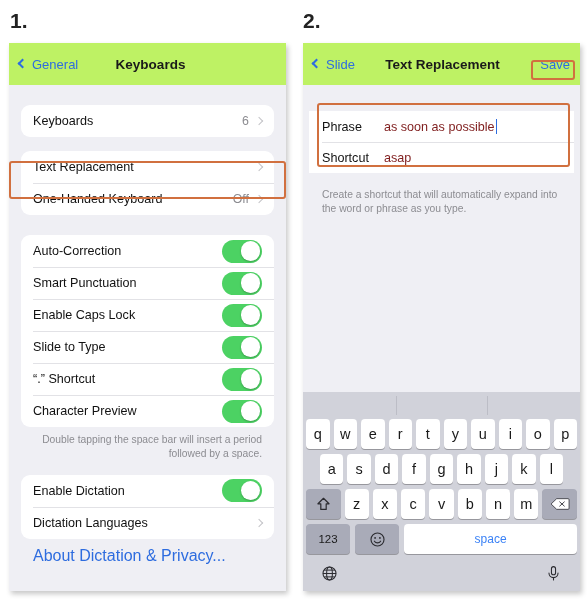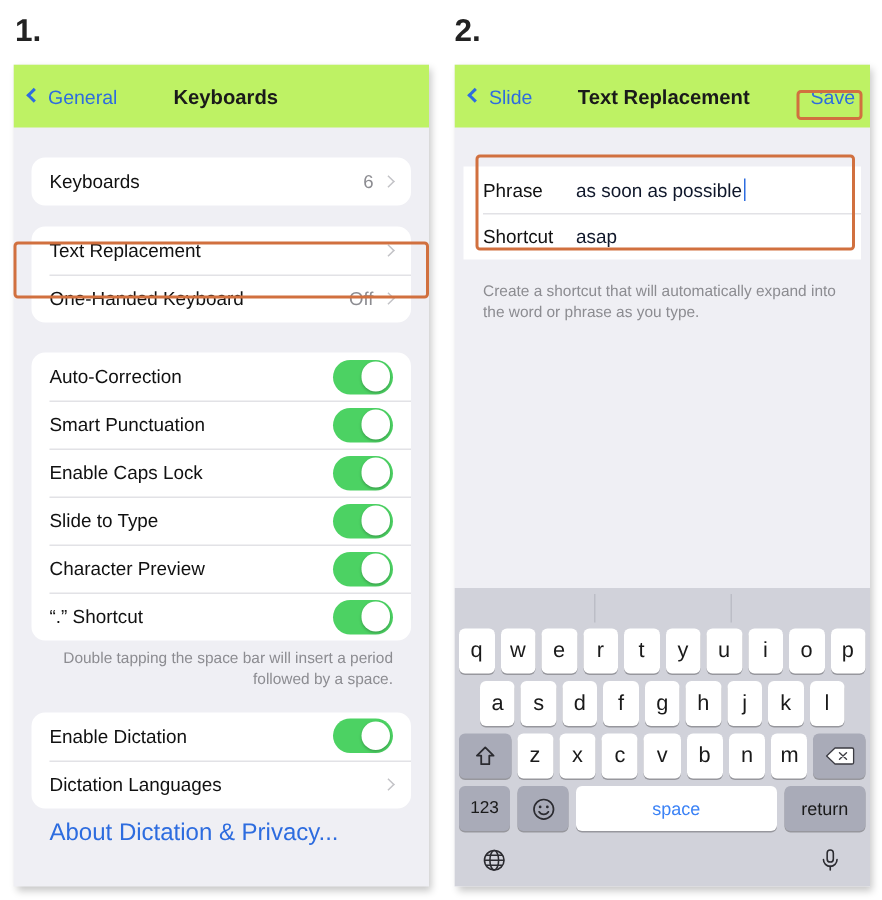--- a/index.html
+++ b/index.html
@@ -186,21 +186,21 @@
     left: 13px; right: 0; top: 0;
     height: 1px;
     background: #e2e2e6;
   }
   .rep-key {
     width: 62px;
     color: #111111;
     flex: none;
   }
   .rep-val {
-    color: #0f172a;
+    color: #7f1d1d;
     display: flex;
     align-items: center;
   }
   .caret {
     display: inline-block;
     width: 1.6px;
     height: 15px;
     background: #2d6cdf;
     margin-left: 1px;
   }
@@ -340,27 +340,27 @@
               <span class="knob"></span>
             </span>
         </div>
         <div class="row">
           <span class="row-label">Slide to Type</span>
           <span class="toggle">
               <span class="knob"></span>
             </span>
         </div>
         <div class="row">
+          <span class="row-label">“.” Shortcut</span>
+          <span class="toggle">
+              <span class="knob"></span>
+            </span>
+        </div>
+        <div class="row">
           <span class="row-label">Character Preview</span>
-          <span class="toggle">
-              <span class="knob"></span>
-            </span>
-        </div>
-        <div class="row">
-          <span class="row-label">“.” Shortcut</span>
           <span class="toggle">
               <span class="knob"></span>
             </span>
         </div>
       </div>
 
       <div class="footnote">Double tapping the space bar will insert a period followed by a space.</div>
 
       <div class="spacer-md"></div>
 
@@ -471,21 +471,20 @@
         <div class="key dark num">123</div>
         <div class="key dark emoji">
           <svg class="ic" viewBox="0 0 24 24">
             <circle cx="12" cy="12" r="9.2" fill="none" stroke="#2b2b30" stroke-width="1.6"></circle>
             <circle cx="8.6" cy="9.8" r="1.3" fill="#2b2b30"></circle>
             <circle cx="15.4" cy="9.8" r="1.3" fill="#2b2b30"></circle>
             <path d="M7.6 14.4a5.2 5.2 0 0 0 8.8 0" fill="none" stroke="#2b2b30" stroke-width="1.6" stroke-linecap="round"></path>
           </svg>
         </div>
         <div class="key space">space</div>
-        <div class="key dark return">return</div>
       </div>
 
       <div class="bottom-bar">
         <svg class="ic" viewBox="0 0 24 24">
           <circle cx="12" cy="12" r="9.2" fill="none" stroke="#2b2b30" stroke-width="1.5"></circle>
           <ellipse cx="12" cy="12" rx="4.1" ry="9.2" fill="none" stroke="#2b2b30" stroke-width="1.5"></ellipse>
           <path d="M2.8 12h18.4M4.4 7.2h15.2M4.4 16.8h15.2" stroke="#2b2b30" stroke-width="1.4"></path>
         </svg>
         <svg class="ic" viewBox="0 0 24 24">
           <rect x="9.1" y="2.3" width="5.8" height="11.4" rx="2.9" fill="none" stroke="#2b2b30" stroke-width="1.5"></rect>

